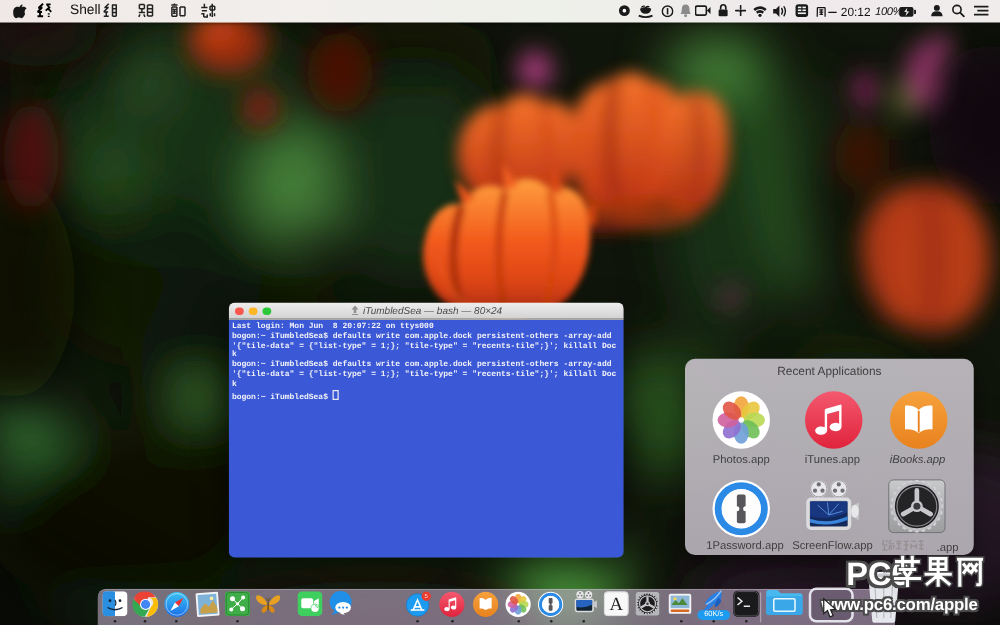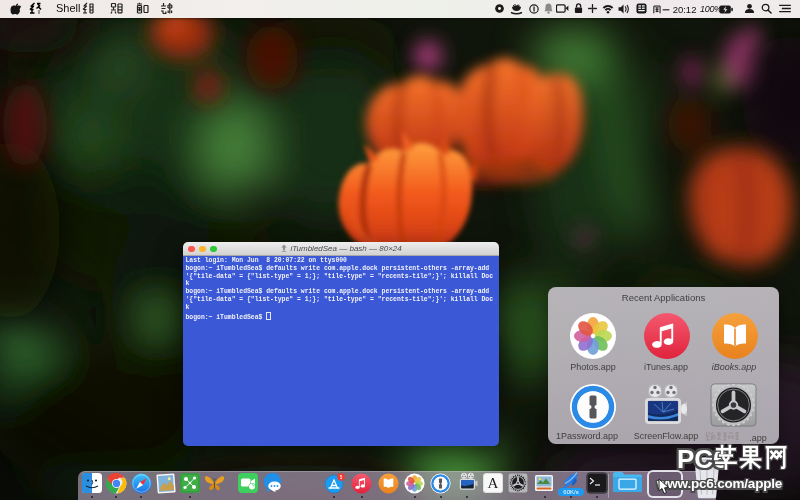--- a/index.html
+++ b/index.html
@@ -387,21 +387,21 @@
       <circle r="40" fill="none" stroke="#c0c0c4" stroke-width="5"></circle>
       <circle r="34" fill="#242426"></circle>
       <circle r="34" fill="none" stroke="#8a8a8e" stroke-width="2"></circle>
       <g stroke="#c8c8cc" stroke-width="8" stroke-linecap="round">
         <path d="M0,0 L0,-27 M0,0 L23.4,13.5 M0,0 L-23.4,13.5"></path>
       </g>
       <circle r="10" fill="#c8c8cc"></circle>
           <circle r="6" fill="#3a3a3e"></circle>
     </g>
   </svg>
-  <div class="abs" style="left:8px;top:144px;width:80px;text-align:left;font-size:9px;color:#3f3f3f;">1Password.app</div>
+  <div class="abs" style="left:8px;top:144px;width:80px;text-align:center;font-size:9px;color:#3f3f3f;">1Password.app</div>
   <div class="abs" style="left:78px;top:144px;width:80px;text-align:center;font-size:9px;color:#3f3f3f;">ScreenFlow.app</div>
   <div class="abs" style="left:148px;top:144px;width:80px;text-align:center;font-size:9px;color:#3f3f3f;"><svg width="44" height="10" viewBox="0 0 44 10">
           <g stroke="#8a8482" stroke-width="0.9" fill="none" opacity=".75">
             <path d="M2,1 L1,5 M1,5 h4 M2.5,6 v3 M1,9 h4 M4,1 l1,2"></path>
             <path d="M8,1 l-2,2 M6,4 h4 M7,5 l-1,4 M8,5 v4 M10,5 v3"></path>
             <path d="M12,2 h4 M12,4 h4 M14,2 v6 M12,8 h4"></path>
             <path d="M18,2 h4 M18,5 h4 M20,2 v7 M18,9 h3"></path>
             <path d="M24,2 h4 M24,4 v4 M28,4 v4 M24,6 h4"></path>
             <path d="M30,2 h4 M32,1 v8 M30,5 h4 M30,8 h4"></path>
           </g>

